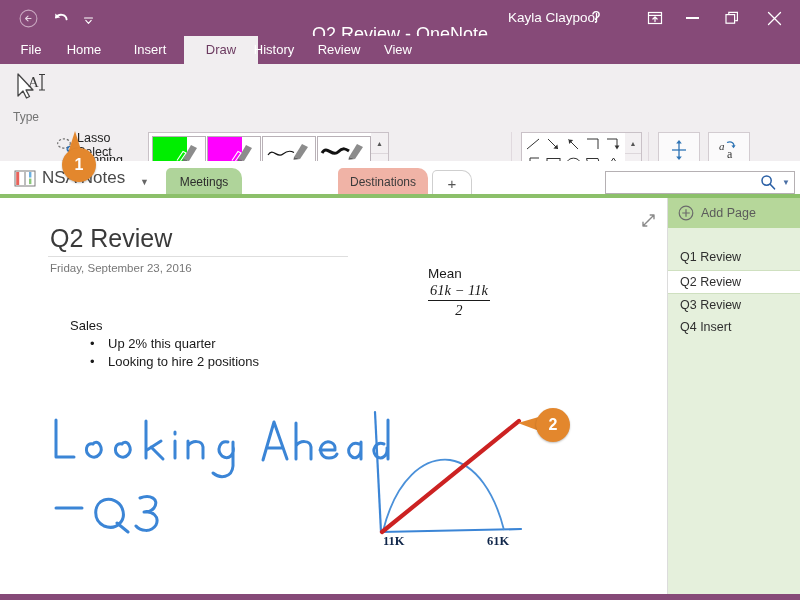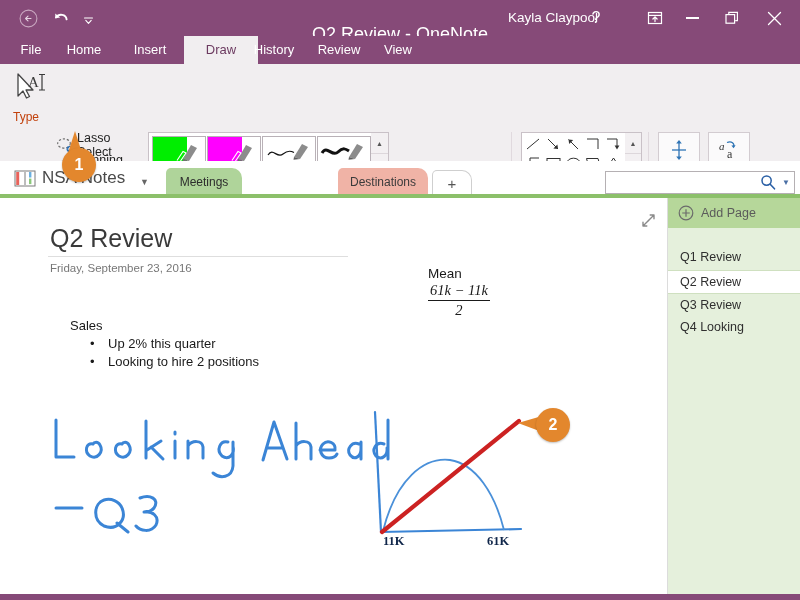--- a/index.html
+++ b/index.html
@@ -30,21 +30,21 @@
   
   .ribtabs{position:absolute;left:0;top:36px;width:800px;height:28px;background:#864a78;}
   .rtab{position:absolute;top:0;height:28px;line-height:28px;color:#fff;font-size:13px;text-align:center;}
   .rtab.active{background:#f1eef0;color:#6c3a60;}
 
   
   .ribbon{position:absolute;left:0;top:64px;width:800px;height:97px;background:#f1eef0;border-bottom:1px solid #ddd5da;}
 
   .type-grp{position:absolute;left:4px;top:2px;width:44px;height:82px;}
   .type-ic{position:absolute;left:4px;top:4px;width:40px;height:38px;}
-  .type-lbl{position:absolute;left:0;top:44px;width:44px;text-align:center;font-size:12px;color:#c2410c;}
+  .type-lbl{position:absolute;left:0;top:44px;width:44px;text-align:center;font-size:12px;color:#737373;}
 
   .tool-btn{position:absolute;height:22px;display:flex;align-items:center;font-size:12.5px;color:#222;padding:0 4px;border-radius:1px;}
   .tool-btn .ti{width:19px;height:17px;display:inline-block;margin-right:3px;position:relative;}
   .eraser-sel{background:#cfc9cd;border:1px solid #bdb5bc;}
 
   .pens{position:absolute;left:148px;top:68px;width:224px;height:60px;border:1px solid #c9c1c7;background:#fff;}
   .pencell{position:absolute;width:52px;height:26px;border:1px solid #b9b1b7;background:#fff;overflow:hidden;}
   .pencell.empty{background:#fbf7fa;border:1px solid #e3dbe1;}
   .penswatch{position:absolute;left:0;top:0;width:34px;height:100%;}
   .penspin{position:absolute;left:371px;top:68px;width:17px;height:60px;border:1px solid #c9c1c7;border-left:none;background:#f3f0f2;}
@@ -522,21 +522,21 @@
     <div class="pgitem" style="top:48px;">
         <span>Q1 Review</span>
       </div>
     <div class="pgitem sel" style="top:72px;">
         <span>Q2 Review</span>
       </div>
     <div class="pgitem" style="top:96px;">
         <span>Q3 Review</span>
       </div>
     <div class="pgitem" style="top:118px;">
-        <span>Q4 Looking</span>
+        <span>Q4 Insert</span>
       </div>
   </div>
 
   <svg style="position:absolute;left:62px;top:131px;" width="26" height="26">
     <path d="M13 0 L20 22 L6 22 Z" fill="#e3872d"></path>
   </svg>
   <div class="badge" style="left:62px;top:148px;">1</div>
 
   <svg style="position:absolute;left:518px;top:413px;" width="26" height="26">
     <path d="M0 10 L24 3 L24 19 Z" fill="#e3872d"></path>

